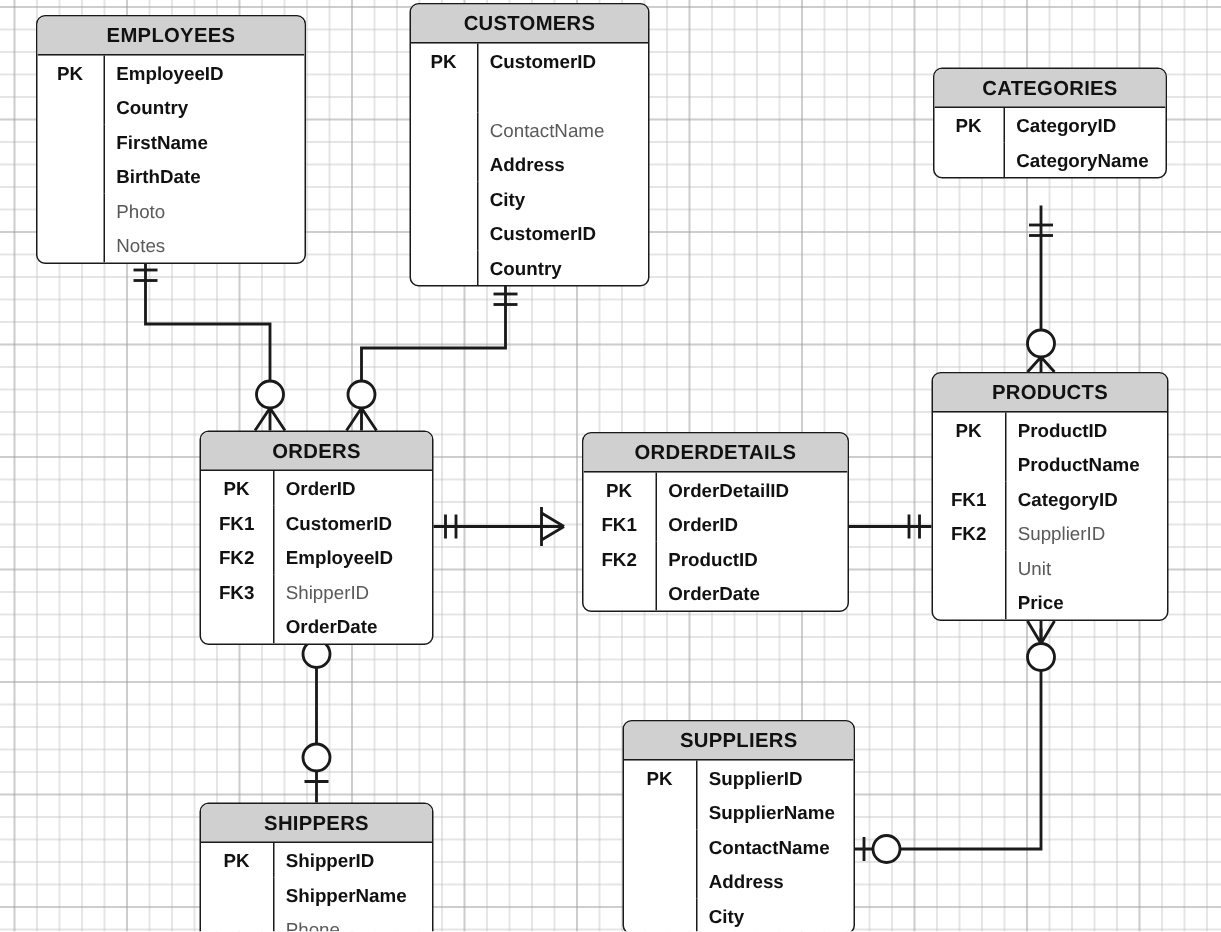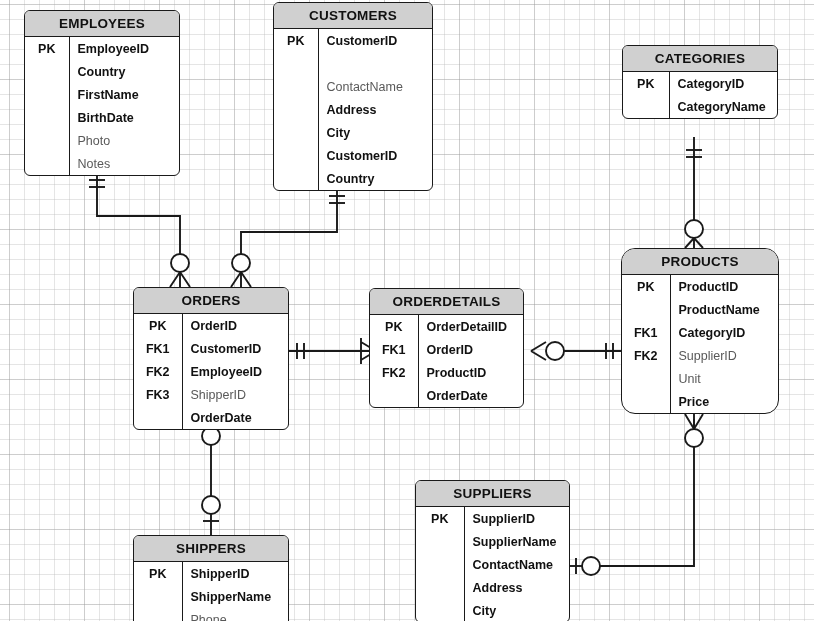--- a/index.html
+++ b/index.html
@@ -145,21 +145,21 @@
         <path d="M 694 429 L 694 414 M 694 429 L 685 414 M 694 429 L 703 414"></path>
         <circle cx="694" cy="438" r="9" fill="#ffffff"></circle>
         <circle cx="591" cy="566" r="9" fill="#ffffff"></circle>
         <line x1="576" y1="558" x2="576" y2="574"></line>
         <line x1="570" y1="566" x2="582" y2="566"></line>
       </g>
 
     </g>
   </svg>
 
-<div class="entity" style="left: 24px; top: 10px; width: 156px;">
+<div class="entity" style="left: 24px; top: 10px; width: 180px;">
       <div class="entity-header">EMPLOYEES</div>
       <div class="entity-body">
         <div class="attr-row">
           <div class="attr-key" style="width: 44px;">PK</div>
           <div class="attr-name bold">EmployeeID</div>
         </div>
         <div class="attr-row">
           <div class="attr-key" style="width: 44px;"></div>
           <div class="attr-name bold">Country</div>
         </div>
@@ -244,42 +244,42 @@
         <div class="attr-row">
           <div class="attr-key" style="width: 48px;">FK3</div>
           <div class="attr-name light">ShipperID</div>
         </div>
         <div class="attr-row">
           <div class="attr-key" style="width: 48px;"></div>
           <div class="attr-name bold">OrderDate</div>
         </div>
       </div>
     </div>
-    <div class="entity" style="left: 369px; top: 288px; width: 155px;">
+    <div class="entity" style="left: 388px; top: 288px; width: 178px;">
       <div class="entity-header">ORDERDETAILS</div>
       <div class="entity-body">
         <div class="attr-row">
           <div class="attr-key" style="width: 48px;">PK</div>
           <div class="attr-name bold">OrderDetailID</div>
         </div>
         <div class="attr-row">
           <div class="attr-key" style="width: 48px;">FK1</div>
           <div class="attr-name bold">OrderID</div>
         </div>
         <div class="attr-row">
           <div class="attr-key" style="width: 48px;">FK2</div>
           <div class="attr-name bold">ProductID</div>
         </div>
         <div class="attr-row">
           <div class="attr-key" style="width: 48px;"></div>
           <div class="attr-name bold">OrderDate</div>
         </div>
       </div>
     </div>
-    <div class="entity" style="left: 621px; top: 248px; width: 158px; border-radius: 14px;">
+    <div class="entity" style="left: 621px; top: 248px; width: 158px;">
       <div class="entity-header">PRODUCTS</div>
       <div class="entity-body">
         <div class="attr-row">
           <div class="attr-key" style="width: 48px;">PK</div>
           <div class="attr-name bold">ProductID</div>
         </div>
         <div class="attr-row">
           <div class="attr-key" style="width: 48px;"></div>
           <div class="attr-name bold">ProductName</div>
         </div>

